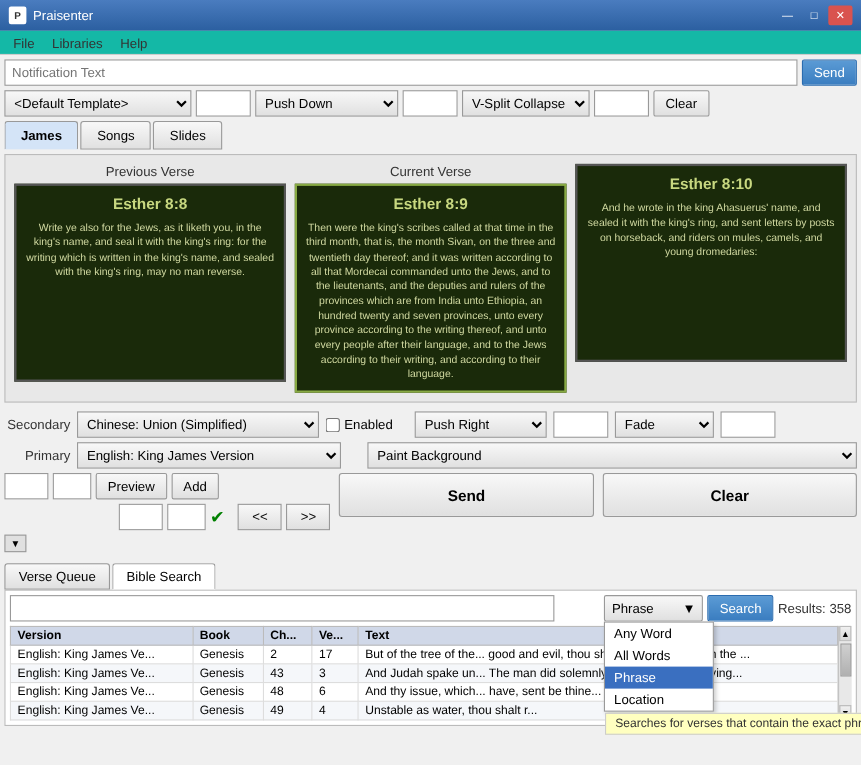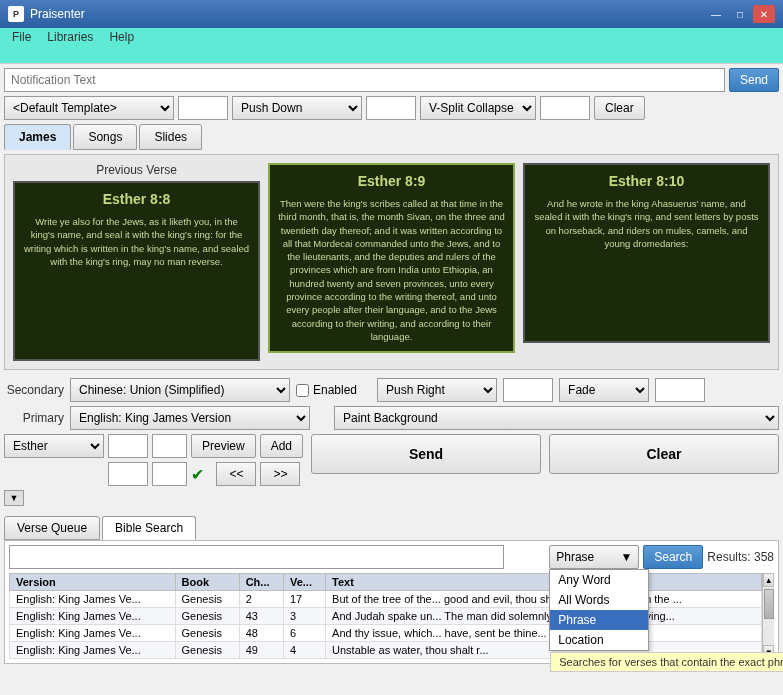--- a/index.html
+++ b/index.html
@@ -7,21 +7,21 @@
     
     
     .titlebar { background: linear-gradient(to bottom, #4a7cbf, #2b5fa0); height: 28px; display: flex; align-items: center; padding: 0 8px; color: white; font-size: 12px; }
     .titlebar-icon { width: 16px; height: 16px; margin-right: 6px; background: #fff; border-radius: 2px; display: flex; align-items: center; justify-content: center; color: #333; font-size: 9px; font-weight: bold; }
     .titlebar-title { flex: 1; font-size: 12px; }
     .titlebar-buttons { display: flex; gap: 2px; }
     .titlebar-btn { width: 22px; height: 18px; display: flex; align-items: center; justify-content: center; cursor: pointer; border-radius: 2px; font-size: 10px; color: white; }
     .titlebar-btn.close { background: #d9534f; }
 
     
-    .menubar { background: #5eead4; border-bottom: 1px solid #ccc; height: 36px; display: flex; align-items: flex-start; padding: 0 4px; }
+    .menubar { background: #14b8a6; border-bottom: 1px solid #ccc; height: 22px; display: flex; align-items: flex-end; padding: 0 4px; }
     .menubar-item { padding: 2px 8px; cursor: pointer; font-size: 12px; color: #333; }
 
     
     .main-window { background: #f0f0f0; padding: 4px; }
 
     
     .row { display: flex; align-items: center; gap: 4px; margin-bottom: 4px; }
     .notification-input { flex: 1; height: 24px; border: 1px solid #999; padding: 2px 6px; font-size: 12px; background: white; }
     .btn { height: 24px; padding: 0 10px; border: 1px solid #999; background: linear-gradient(to bottom, #f8f8f8, #e0e0e0); cursor: pointer; font-size: 12px; border-radius: 2px; }
     .btn-send { background: linear-gradient(to bottom, #5b9bd5, #3a7dc0); color: white; border-color: #2a6cb0; }
@@ -144,20 +144,21 @@
   <div class="verse-area">
     <div class="verse-columns">
       <div class="verse-col">
         <div class="verse-col-title">Previous Verse</div>
         <div class="verse-card">
           <div class="verse-title">Esther 8:8</div>
           <div class="verse-text">Write ye also for the Jews, as it liketh you, in the king's name, and seal it with the king's ring: for the writing which is written in the king's name, and sealed with the king's ring, may no man reverse.</div>
         </div>
       </div>
       <div class="verse-col">
+        <div class="verse-col-title">Current Verse</div>
         <div class="verse-card" style="border-color: #88aa44;">
           <div class="verse-title">Esther 8:9</div>
           <div class="verse-text">Then were the king's scribes called at that time in the third month, that is, the month Sivan, on the three and twentieth day thereof; and it was written according to all that Mordecai commanded unto the Jews, and to the lieutenants, and the deputies and rulers of the provinces which are from India unto Ethiopia, an hundred twenty and seven provinces, unto every province according to the writing thereof, and unto every people after their language, and to the Jews according to their writing, and according to their language.</div>
         </div>
       </div>
       <div class="verse-col">
         <div class="verse-card">
           <div class="verse-title">Esther 8:10</div>
           <div class="verse-text">And he wrote in the king Ahasuerus' name, and sealed it with the king's ring, and sent letters by posts on horseback, and riders on mules, camels, and young dromedaries:</div>
         </div>
@@ -194,23 +195,20 @@
       </select>
       <div style="width:12px"></div>
       <select class="select" style="flex:1; height:24px;">
         <option>Paint Background</option>
       </select>
     </div>
 
     <div style="display:flex; gap:8px; margin-bottom:4px;">
       <div style="display:flex; flex-direction:column; gap:4px;">
         <div class="nav-row">
-          <select class="select book-select">
-            <option>Esther</option>
-          </select>
           <input class="chapter-input" type="text" style="">
           <input class="verse-input" type="text" style="">
           <button class="btn">Preview</button>
           <button class="btn">Add</button>
         </div>
         <div class="nav-row">
           <div style="width:100px;"></div>
           <input class="chapter-input" type="text" style="">
           <input class="verse-input" type="text" style="">
           <span class="check-green">✔</span>

